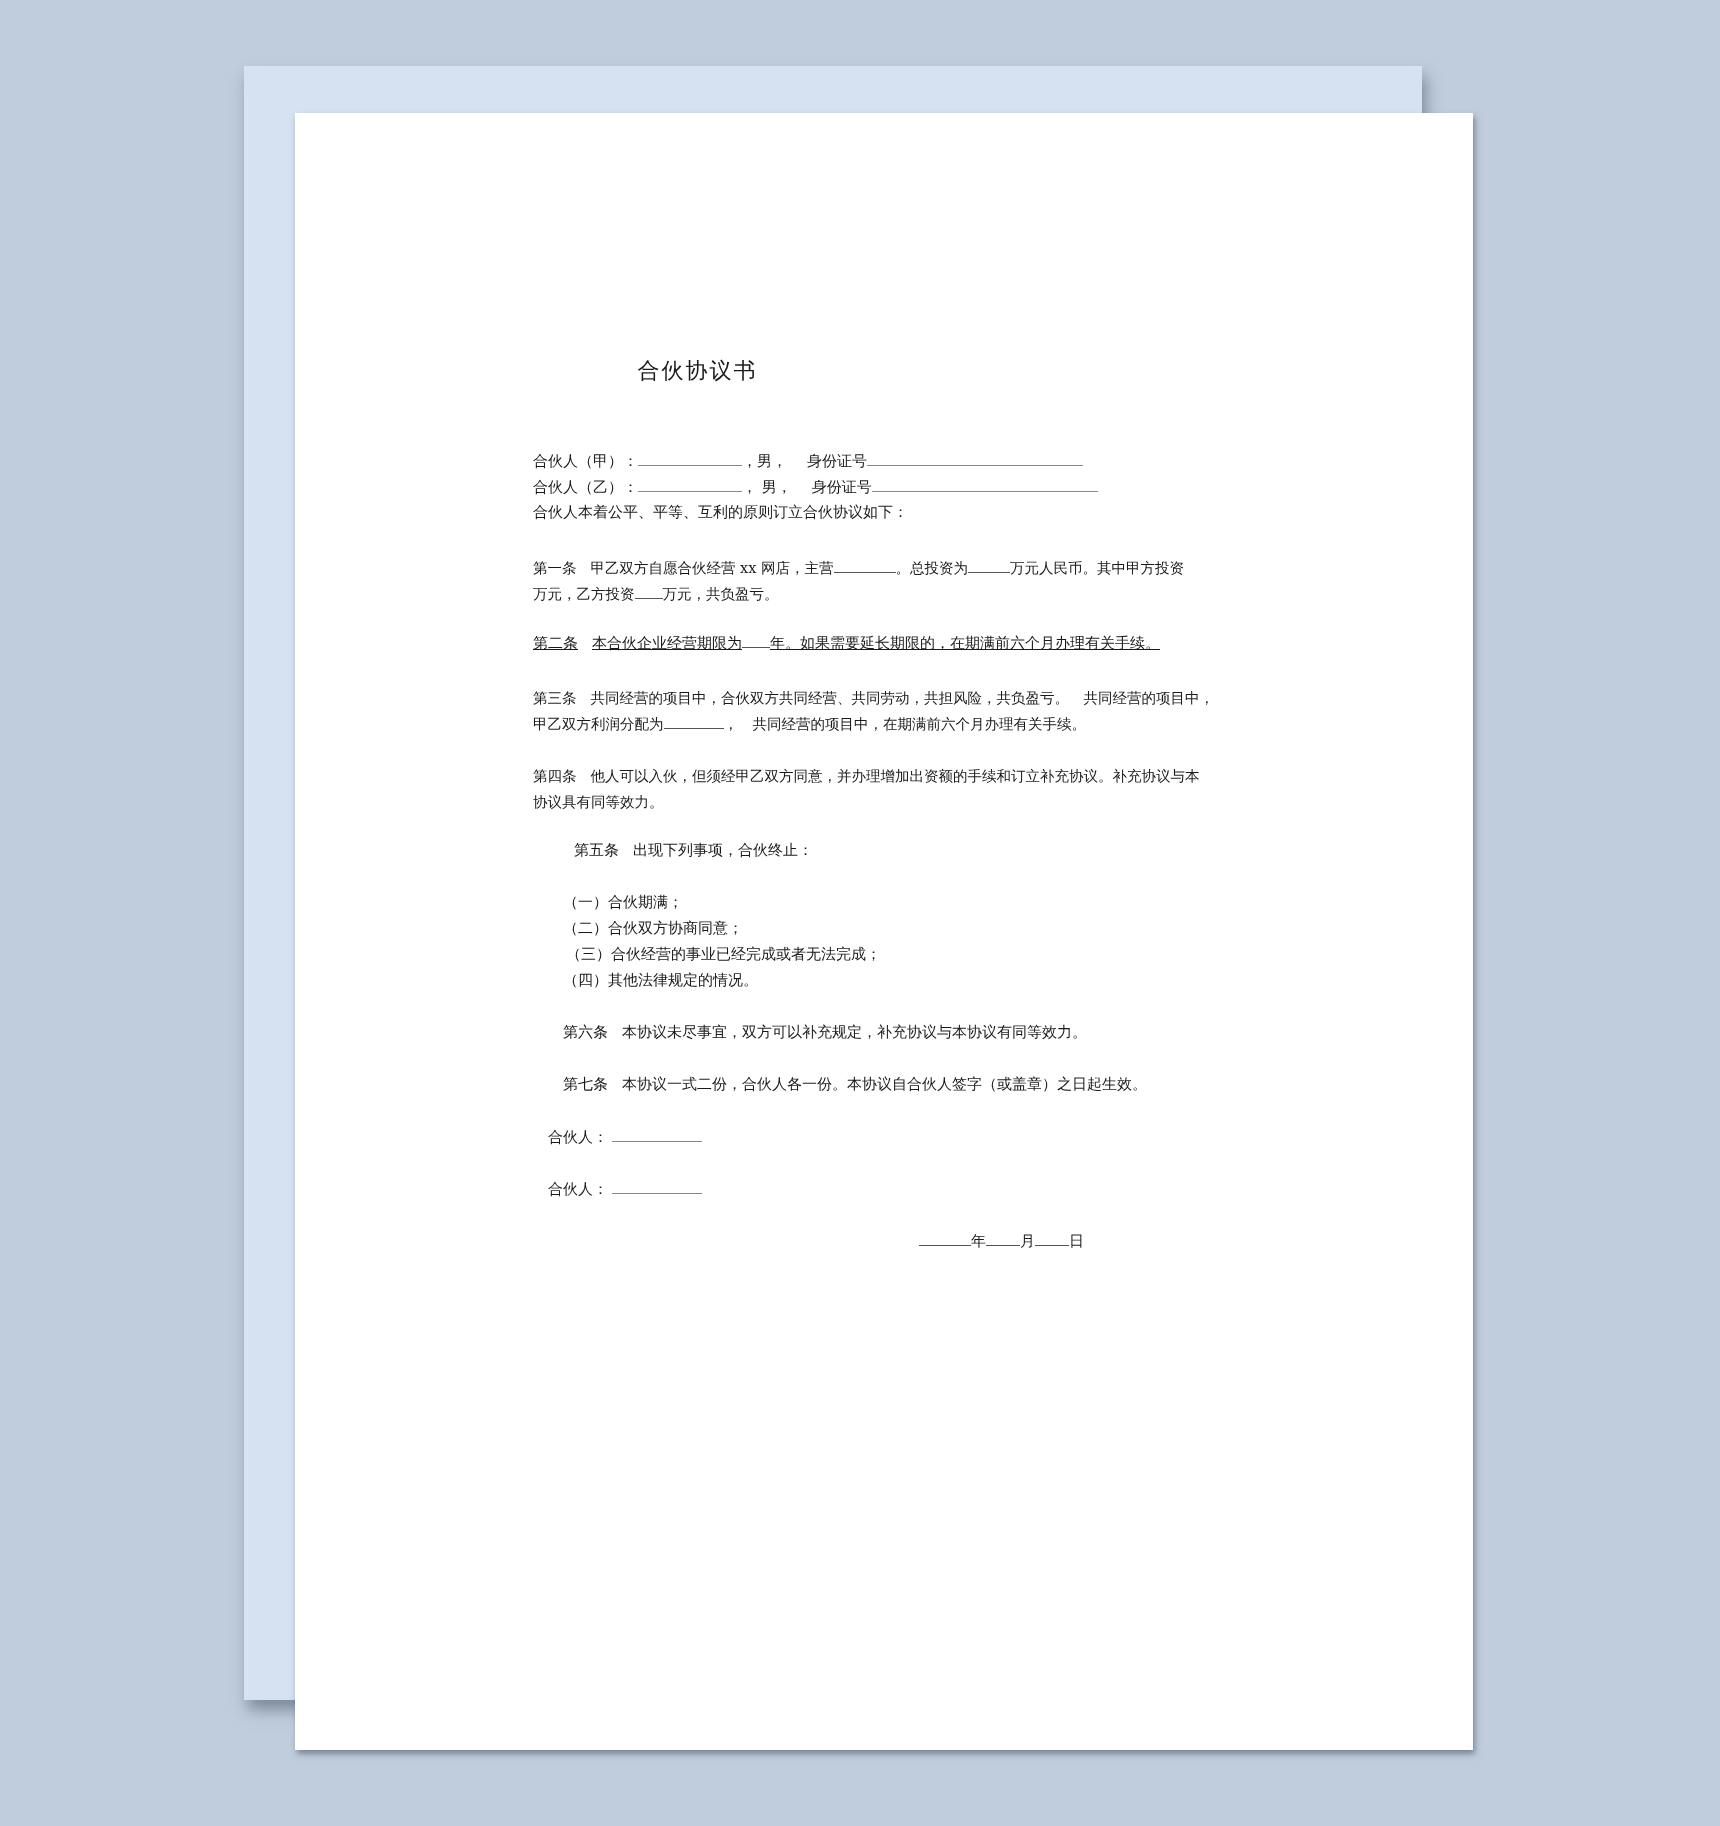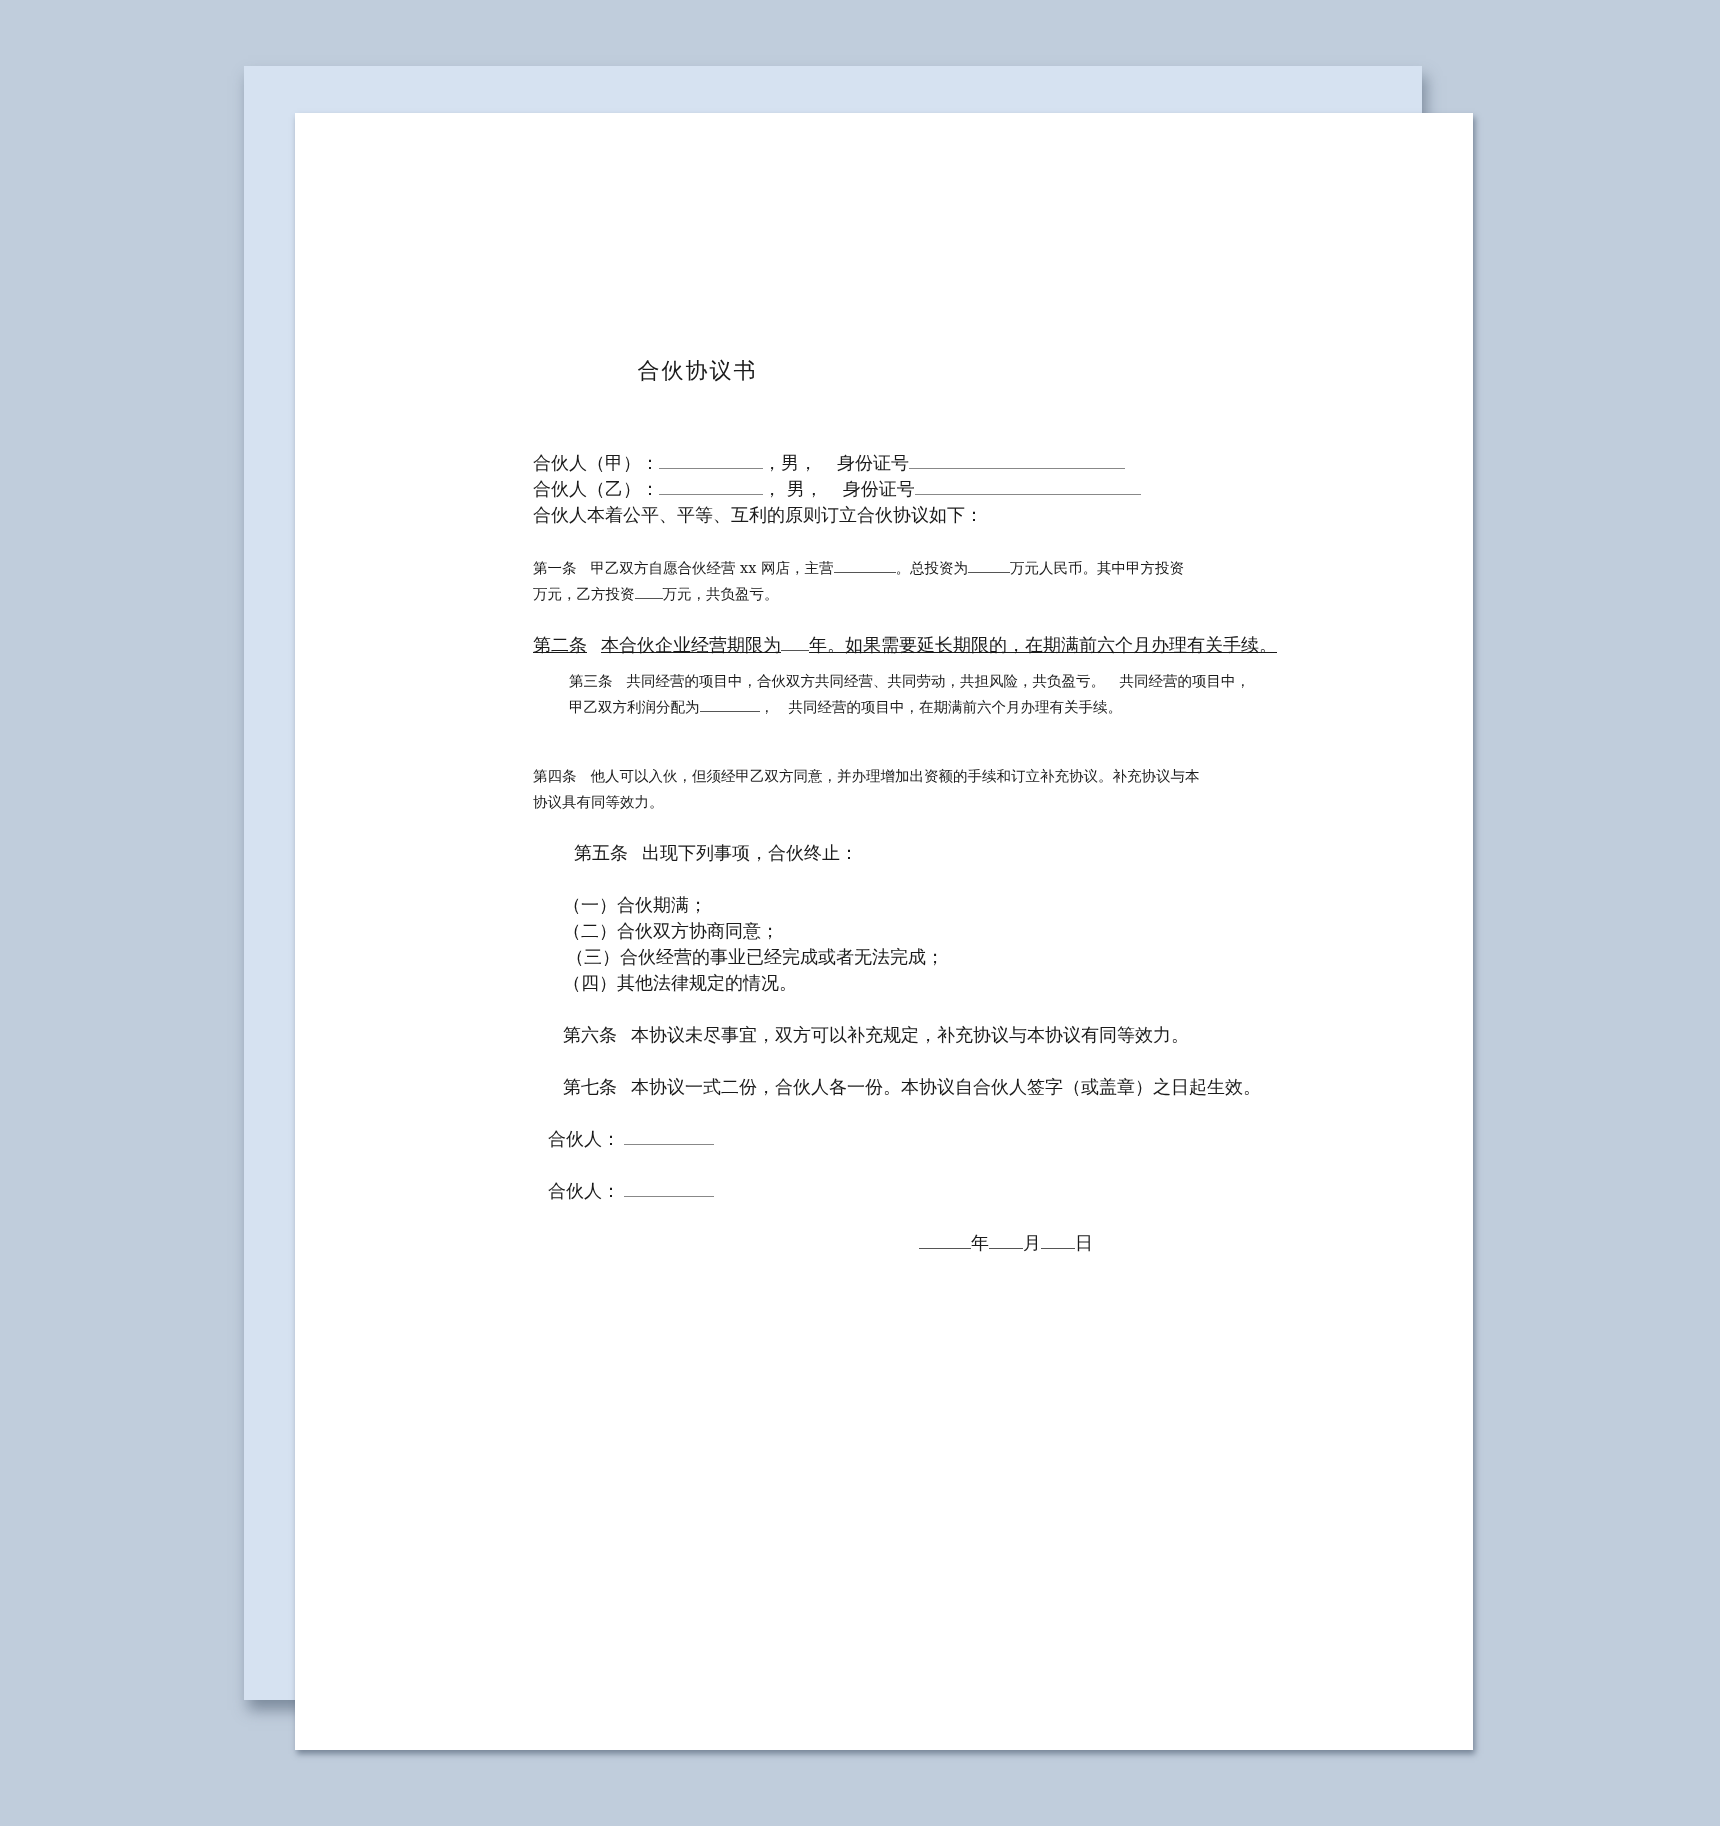--- a/index.html
+++ b/index.html
@@ -20,21 +20,21 @@
     position: absolute; left: 295px; top: 113px;
     width: 1178px; height: 1637px;
     background: #ffffff;
     box-shadow: 2px 4px 6px rgba(70,85,105,0.6);
   }
   .title {
     position: absolute; left: 0; width: 1395px; top: 356px;
     text-align: center; font-size: 22px; letter-spacing: 2px;
     font-family: "DejaVu Sans", "Liberation Sans", sans-serif;
   }
-  .line { position: absolute; left: 533px; white-space: nowrap; font-size: 18px; }
+  .line { position: absolute; left: 533px; white-space: nowrap; font-size: 15px; }
   .blank {
     display: inline-block; border-bottom: 1px solid #555;
     height: 14px; vertical-align: baseline;
   }
   .blank.thin { border-bottom-color: #888; }
   .para { position: absolute; left: 533px; width: 700px; font-size: 14.5px; line-height: 26px; text-align: justify; }
   .tab { display: inline-block; width: 14px; }
 </style>
 </head>
 <body>
@@ -55,21 +55,21 @@
 <div class="line" style="top:503px;">合伙人本着公平、平等、互利的原则订立合伙协议如下：</div>
 
 <div class="para" style="top:555px;">
   <span>第一条</span><span class="tab"></span><span>甲乙双方自愿合伙经营 xx 网店，主营</span><span class="blank" style="width:62px;"></span><span>。总投资为</span><span class="blank" style="width:42px;"></span><span>万元人民币。其中甲方投资</span><br><span>万元，乙方投资</span><span class="blank" style="width:28px;"></span><span>万元，共负盈亏。</span>
 </div>
 
 <div class="line" style="top:633px;text-decoration:underline;">
   <span>第二条</span><span class="tab"></span><span>本合伙企业经营期限为</span><span class="blank" style="width:28px;"></span><span>年。如果需要延长期限的，在期满前六个月办理有关手续。</span>
 </div>
 
-<div class="para" style="top:668px;margin-left:36px;">
+<div class="para" style="top:685px;">
   <span>第三条</span><span class="tab"></span><span>共同经营的项目中，合伙双方共同经营、共同劳动，共担风险，共负盈亏。　共同经营的项目中，</span><br><span>甲乙双方利润分配为</span><span class="blank" style="width:60px;"></span><span>，　共同经营的项目中，在期满前六个月办理有关手续。</span>
 </div>
 
 <div class="para" style="top:763px;">
   <span>第四条</span><span class="tab"></span><span>他人可以入伙，但须经甲乙双方同意，并办理增加出资额的手续和订立补充协议。补充协议与本</span><br><span>协议具有同等效力。</span>
 </div>
 
 <div class="line" style="top:841px;margin-left:41px;">
   <span>第五条</span><span class="tab"></span><span>出现下列事项，合伙终止：</span>
 </div>

